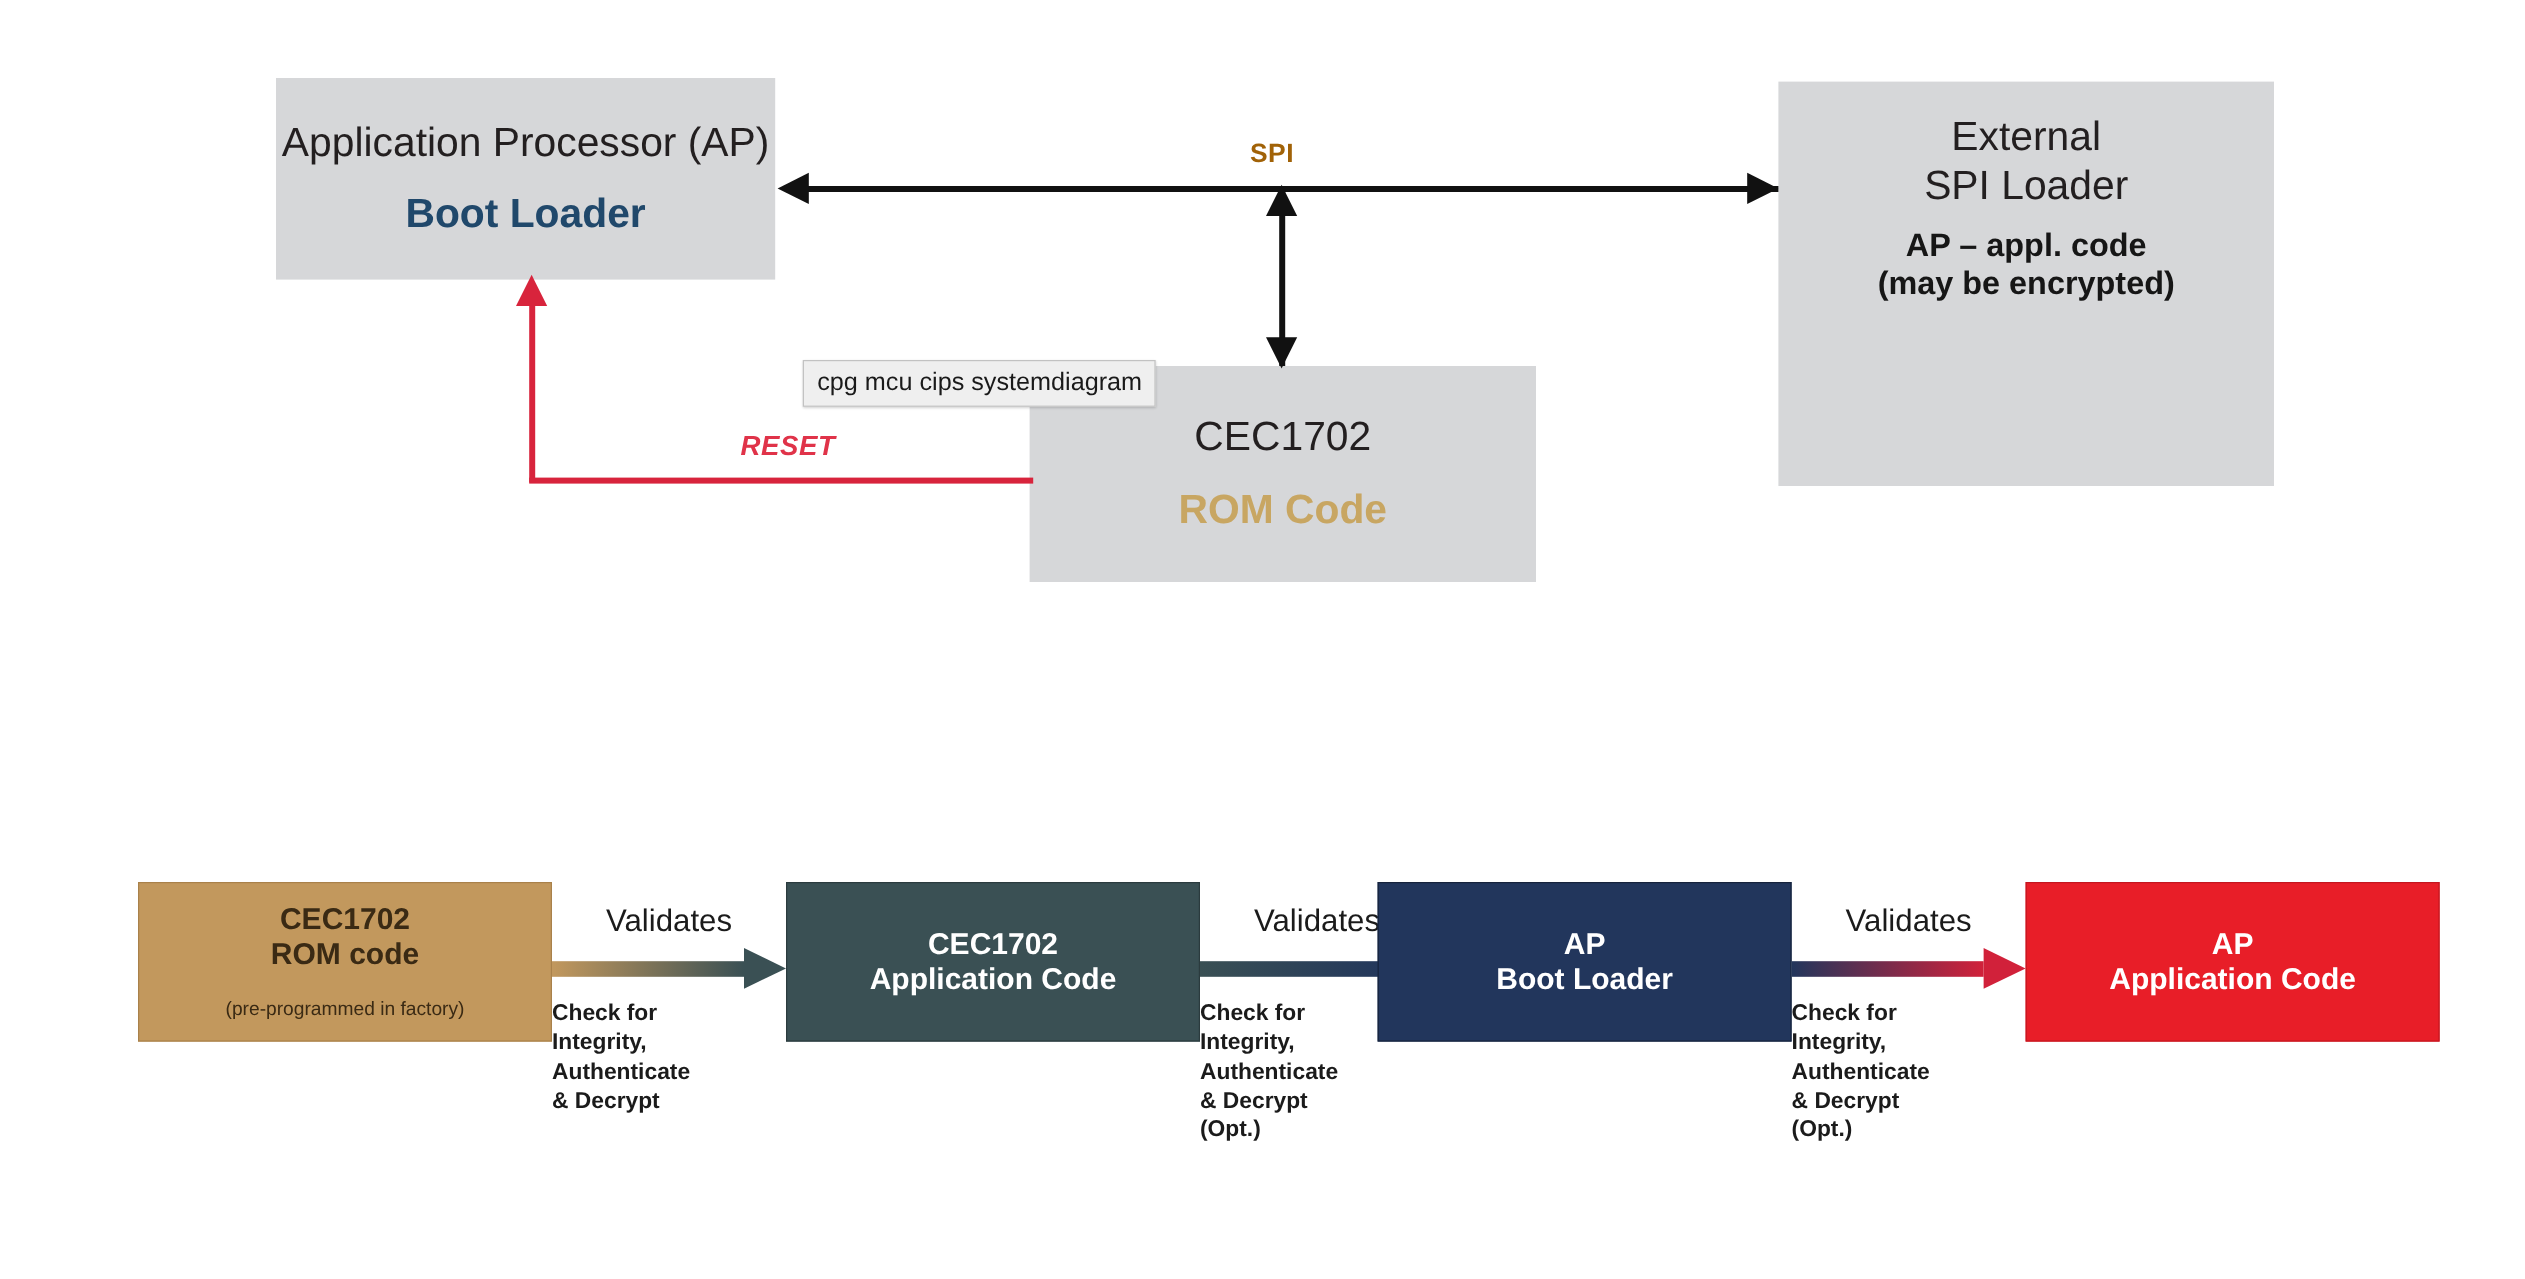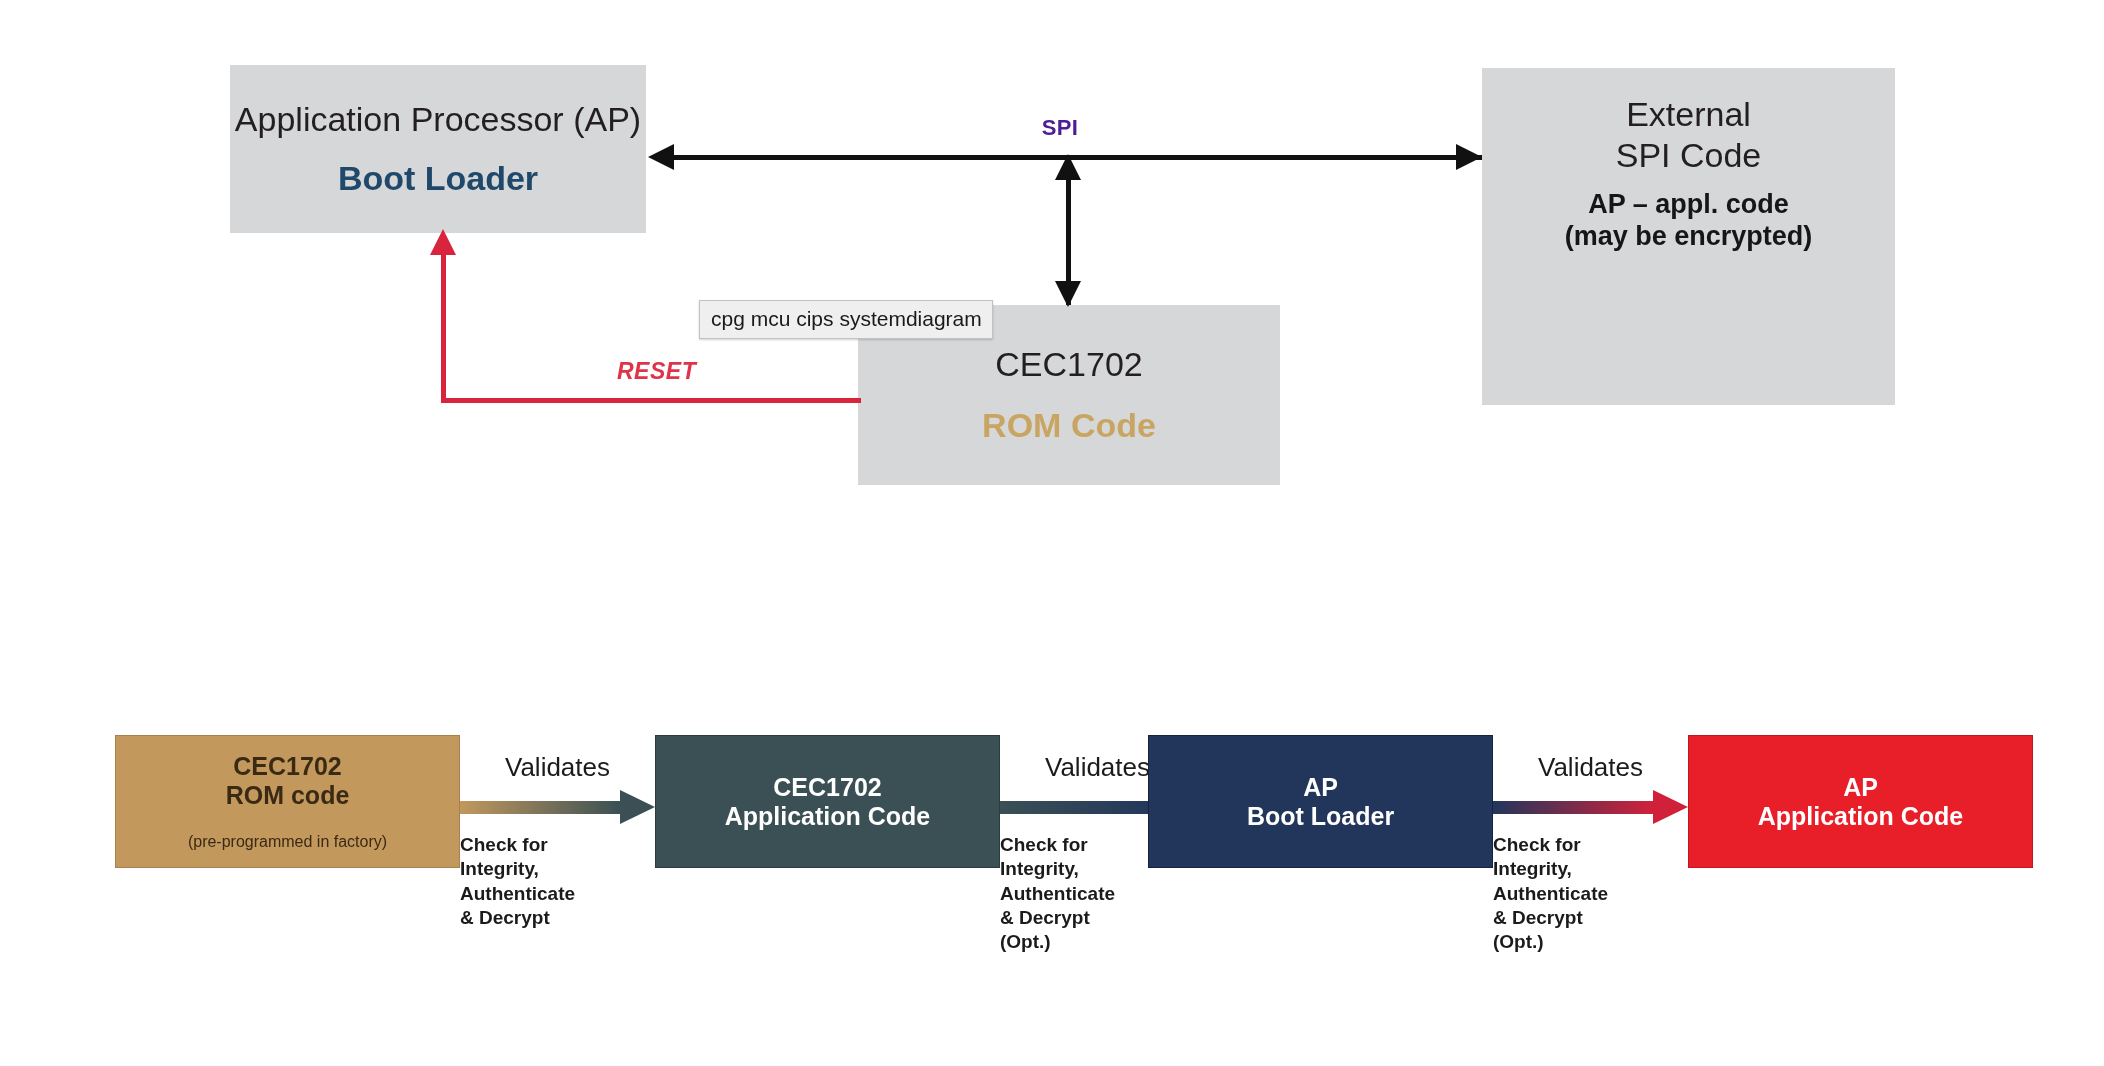--- a/index.html
+++ b/index.html
@@ -78,21 +78,21 @@
     background: #111111;
     width: 5px;
   }
   .arrowhead { width: 0; height: 0; }
   .ah-left  { border-top: 13px solid transparent; border-bottom: 13px solid transparent; border-right: 26px solid #111111; }
   .ah-right { border-top: 13px solid transparent; border-bottom: 13px solid transparent; border-left: 26px solid #111111; }
   .ah-up    { border-left: 13px solid transparent; border-right: 13px solid transparent; border-bottom: 26px solid #111111; }
   .ah-down  { border-left: 13px solid transparent; border-right: 13px solid transparent; border-top: 26px solid #111111; }
 
   .spi-label {
-    color: #4c1d95;
+    color: #a16207;
     font-size: 22px;
     font-weight: bold;
     letter-spacing: 0.4px;
     text-align: center;
   }
 
   
   .red-line-h { background: #d8243c; height: 5px; }
   .red-line-v { background: #d8243c; width: 5px; }
   .ah-up-red  { border-left: 13px solid transparent; border-right: 13px solid transparent; border-bottom: 26px solid #d8243c; }
@@ -162,21 +162,21 @@
 
 <div id="canvas">
 
   <div class="abs grey-box" style="left:230px; top:65px; width:416px; height:168px;">
     <div class="gb-title">Application Processor (AP)</div>
     <div class="gb-sub-blue">Boot Loader</div>
   </div>
 
   <div class="abs grey-box" style="left:1482px; top:68px; width:413px; height:337px; justify-content:flex-start; padding-top:26px;">
     <div class="gb-title">External
-SPI Code</div>
+SPI Loader</div>
     <div class="gb-black-bold">AP – appl. code
 (may be encrypted)</div>
   </div>
 
   <div class="abs grey-box" style="left:858px; top:305px; width:422px; height:180px;">
     <div class="gb-title">CEC1702</div>
     <div class="gb-sub-gold">ROM Code</div>
   </div>
 
   <div class="abs h-line" style="left:670px; top:155px; width:812px;"></div>
@@ -187,21 +187,21 @@
   <div class="abs arrowhead ah-up" style="left:1055px; top:154px;"></div>
   <div class="abs arrowhead ah-down" style="left:1055px; top:281px;"></div>
 
   <div class="abs spi-label" style="left:1060px; top:115px; transform:translateX(-50%);">SPI</div>
 
   <div class="abs red-line-h" style="left:441px; top:398px; width:420px;"></div>
   <div class="abs red-line-v" style="left:441px; top:252px; height:150px;"></div>
   <div class="abs arrowhead ah-up-red" style="left:430px; top:229px;"></div>
   <div class="abs reset-label" style="left:617px; top:358px;font-style:italic;">RESET</div>
 
-  <div class="abs tooltip" style="left:699px; top:300px;">cpg mcu cips systemdiagram</div>
+  <div class="abs tooltip" style="left:669px; top:300px;">cpg mcu cips systemdiagram</div>
 
   <div class="abs flow-box" style="left:115px; top:735px; width:345px; height:133px; background:#c2985d; border:1px solid #a9814a;">
     <div class="fb-main" style="color:#3a2a14;">CEC1702
 ROM code</div>
     <div class="fb-note" style="color:#3a2a14;">(pre-programmed in factory)</div>
   </div>
 
   <div class="abs" style="left:460px; top:790px; width:195px; height:34px;">
     <div class="flow-arrow-shaft" style="width:160px; background:linear-gradient(to right,#c2985d,#3a5054);"></div>
     <div class="flow-arrow-head" style="left:160px; border-left:35px solid #3a5054;"></div>

